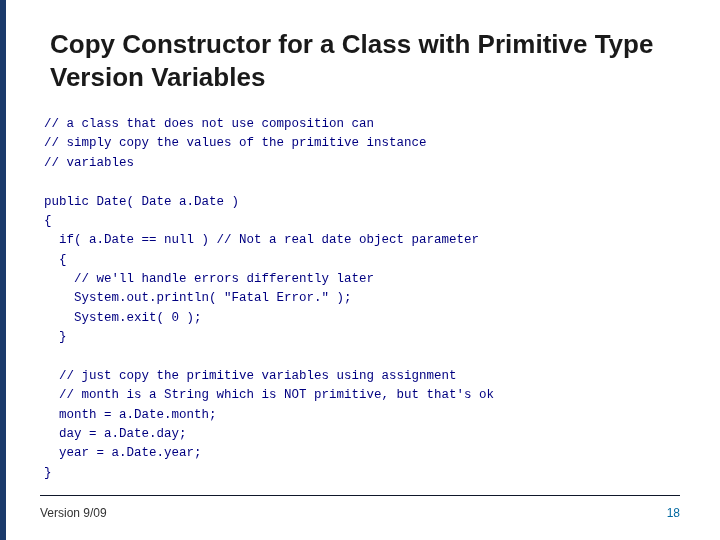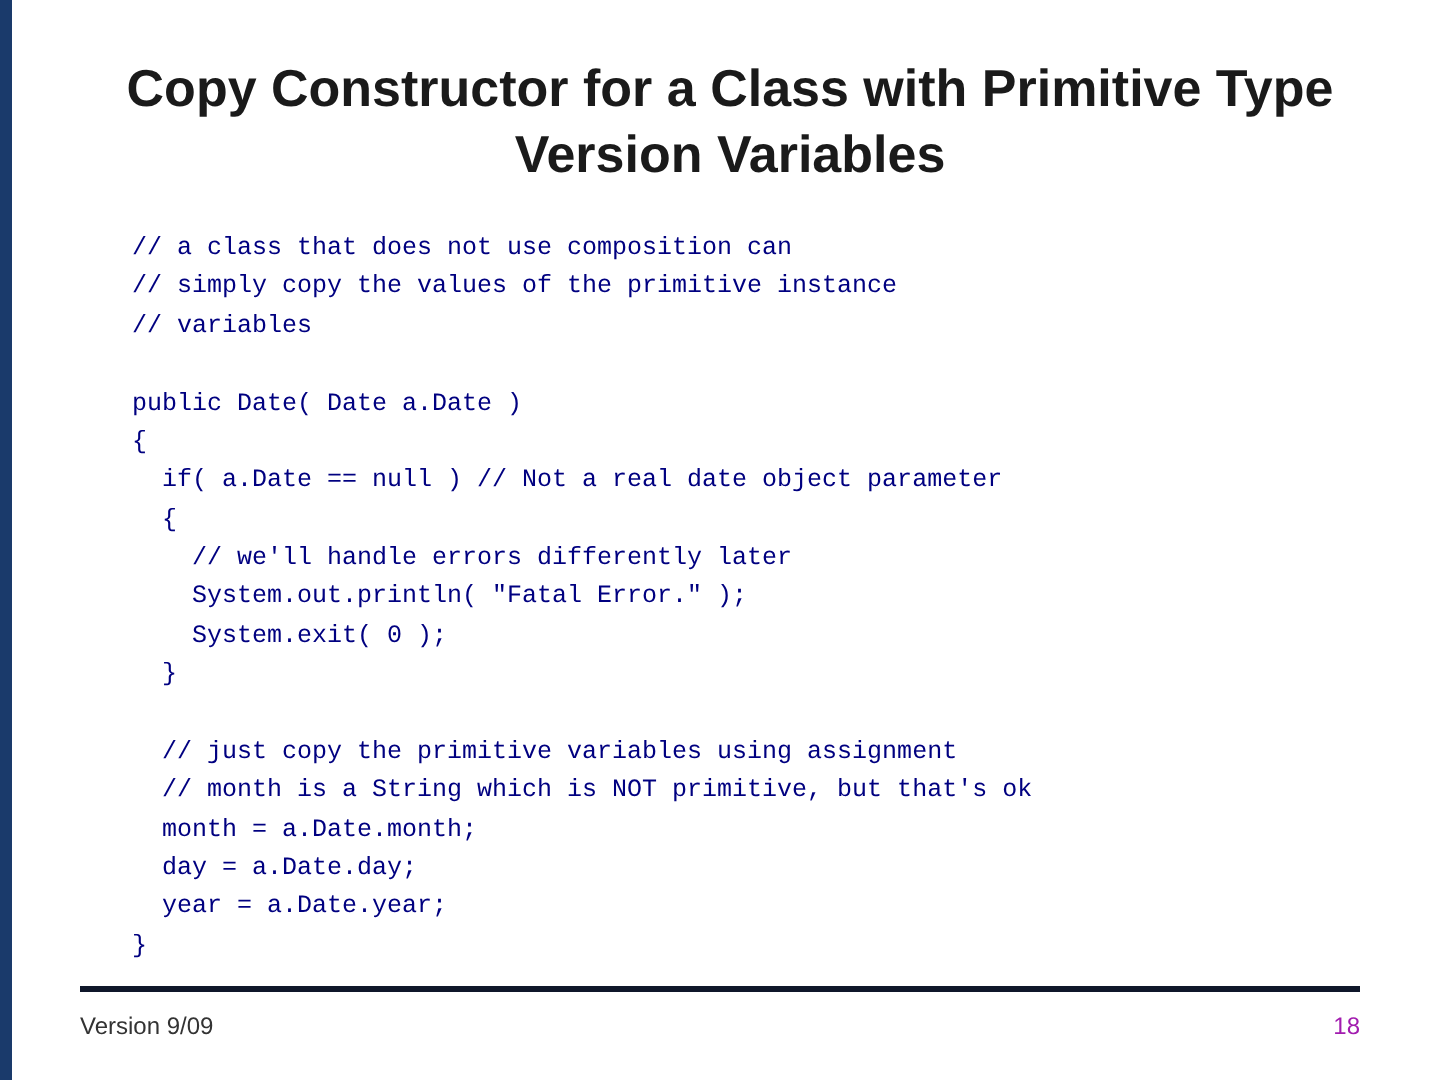--- a/index.html
+++ b/index.html
@@ -31,66 +31,65 @@
       left: 0;
       top: 0;
       width: 6px;
       height: 540px;
       background: #1a3a6b;
     }
 
     .title-section {
       margin-left: 10px;
       margin-bottom: 22px;
-      text-align: center;
     }
 
     .title {
       font-size: 26px;
       font-weight: bold;
       color: #1a1a1a;
       line-height: 1.25;
     }
 
     .code-section {
-      margin-left: 26px;
+      margin-left: 4px;
       flex: 1;
     }
 
     .code {
       font-family: 'Courier New', Courier, monospace;
       font-size: 12.5px;
       color: #000080;
       line-height: 1.55;
       white-space: pre;
     }
 
     .footer {
       display: flex;
       justify-content: space-between;
       align-items: center;
       padding-top: 10px;
-      border-top: 3px solid #0f172a;
+      border-top: 1px solid #0f172a;
       margin-top: 8px;
     }
 
     .footer-version {
       font-size: 12px;
       color: #333;
     }
 
     .footer-copyright {
       font-size: 11px;
       color: #333;
       text-align: center;
     }
 
     .footer-page {
       font-size: 12px;
-      color: #a21caf;
+      color: #0369a1;
     }
   </style>
 </head>
 <body>
 
 <div class="slide">
   <div class="left-bar"></div>
 
   <div class="title-section">
     <div class="title">

